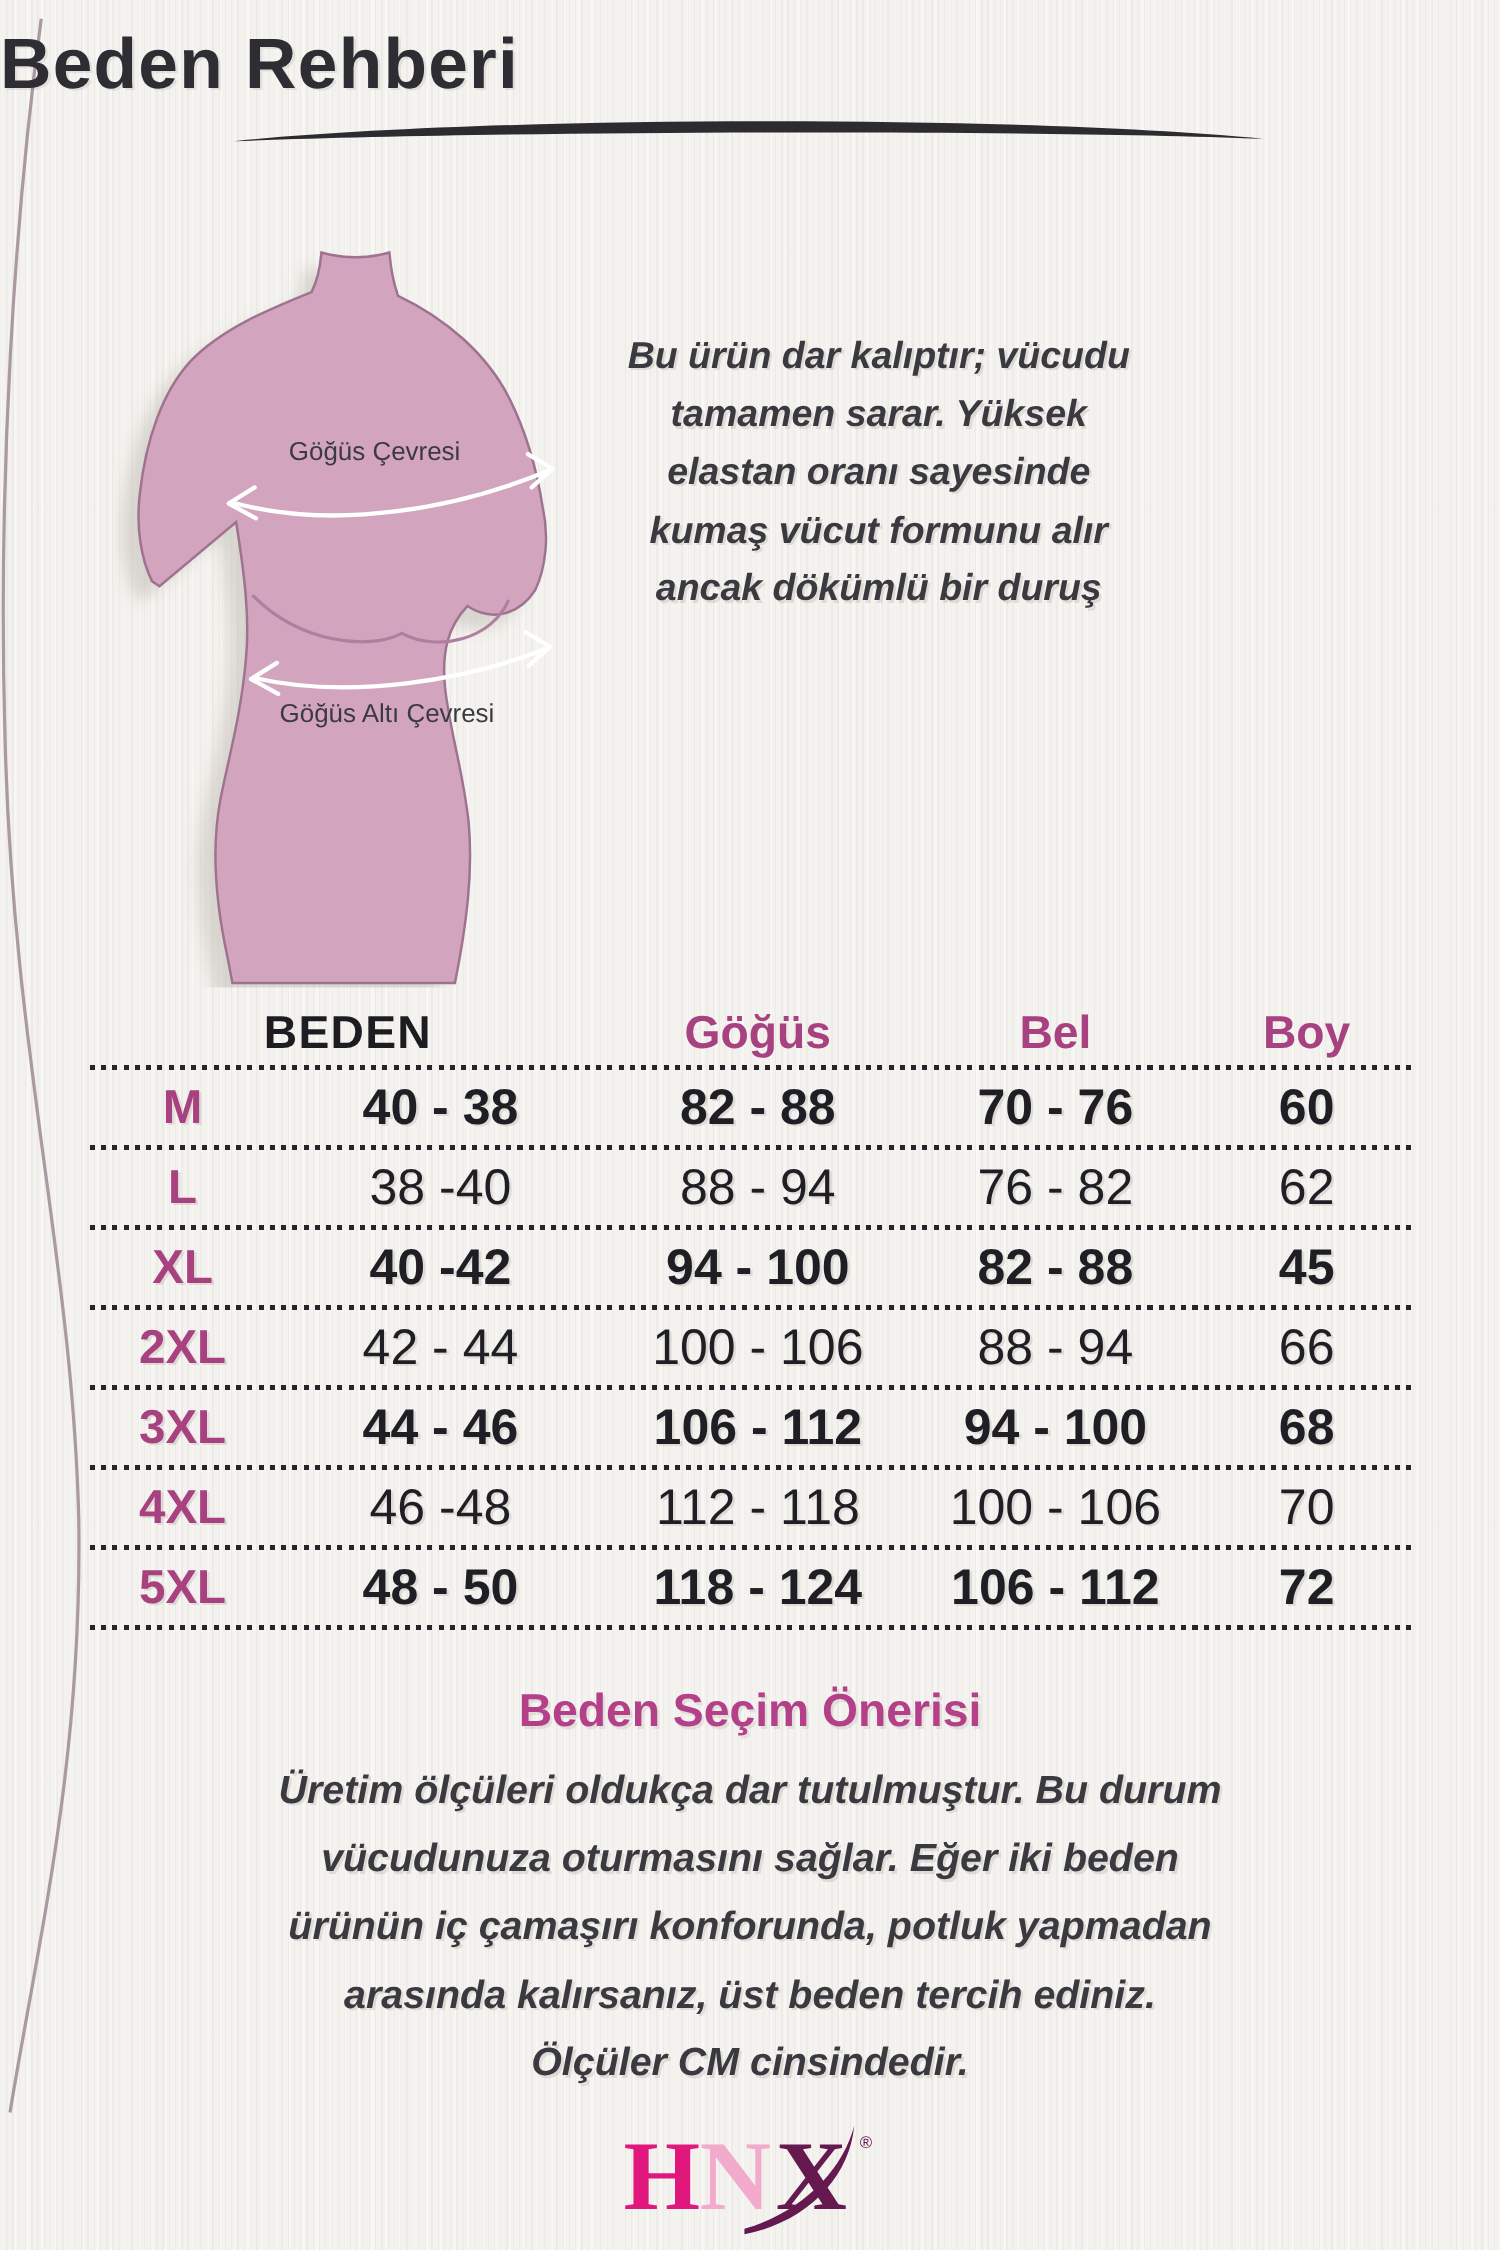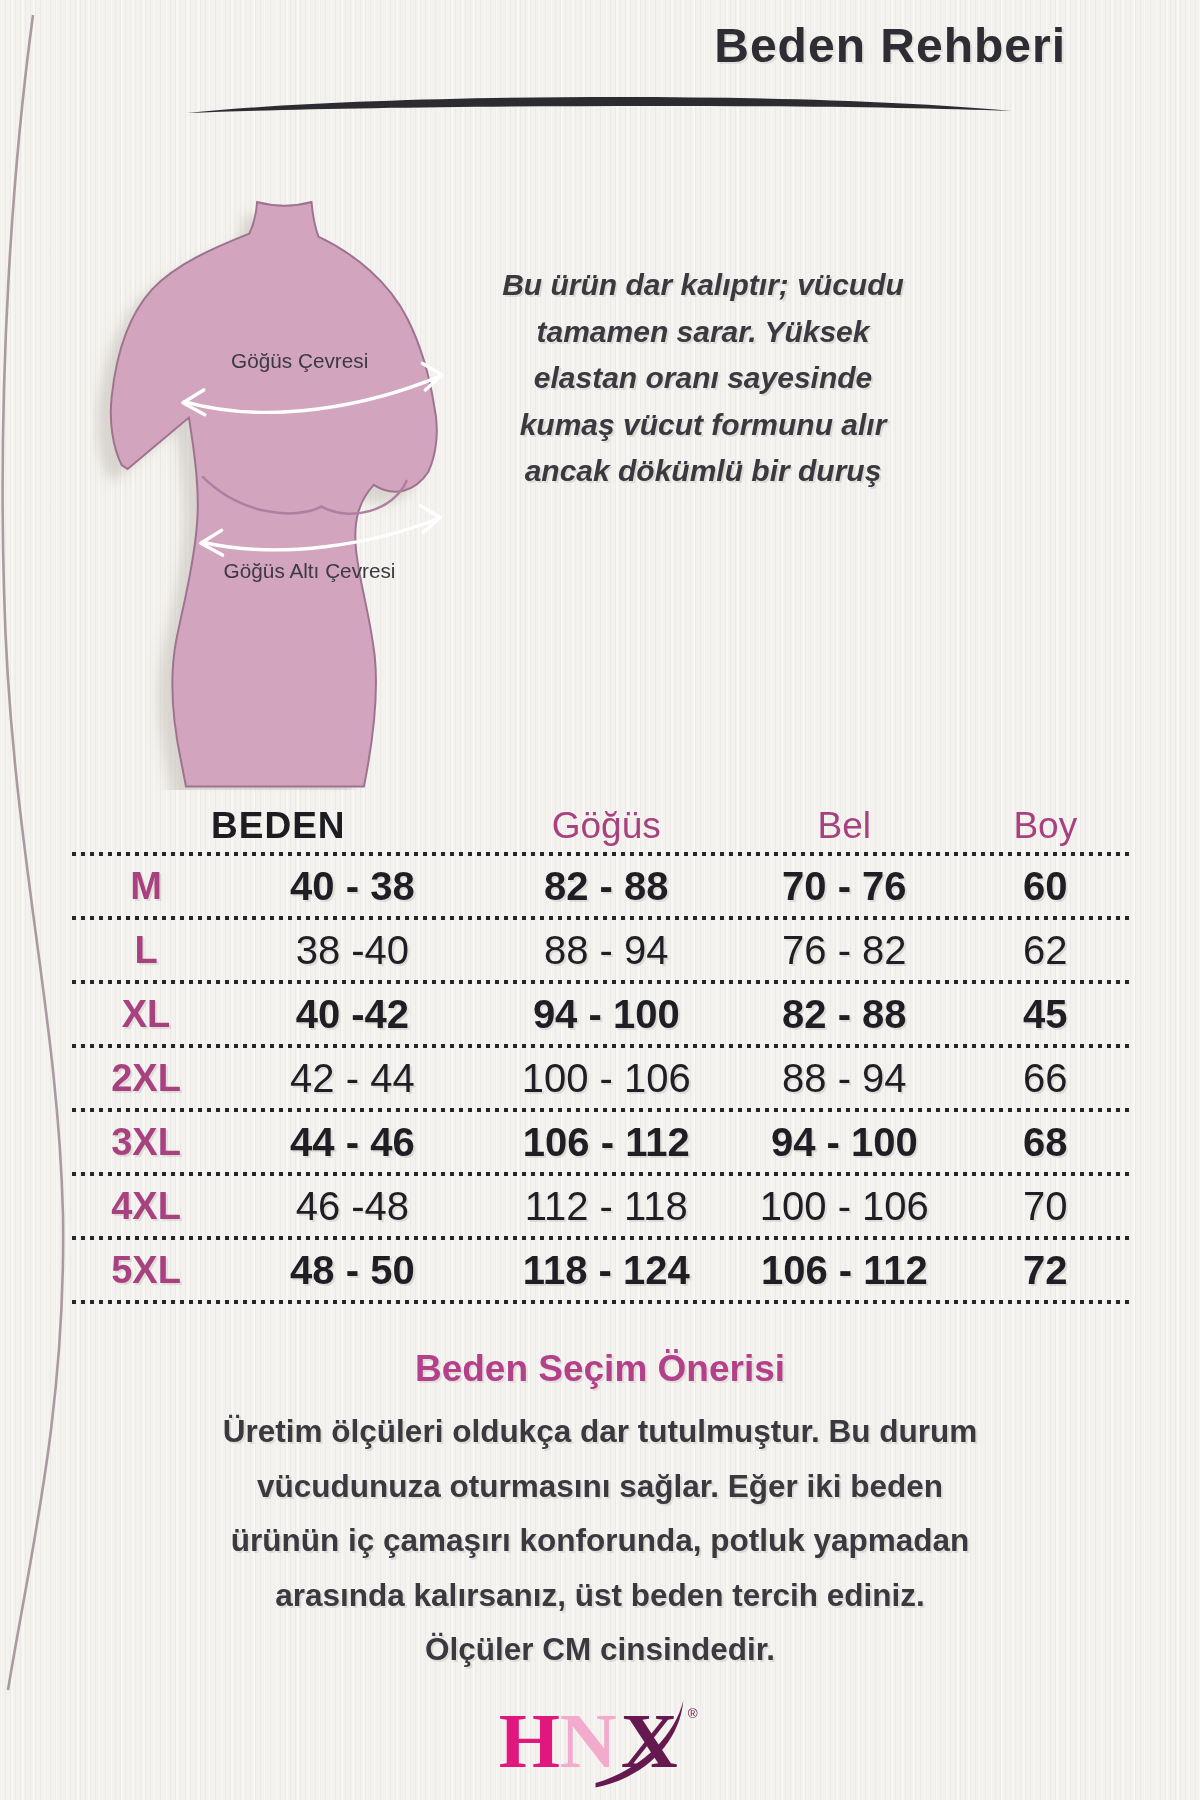--- a/index.html
+++ b/index.html
@@ -17,23 +17,23 @@
         transparent 2px, transparent 11px);
     font-family:"Liberation Sans", sans-serif;
     color:#37363c;
   }
 
   
   .side-curve { position:absolute; left:0; top:0; width:90px; height:1800px; }
 
   
   .title {
-    position:absolute; top:18px; left:16px; width:1050px;
-    text-align:right;
-    font-size:48px; font-weight:700; letter-spacing:1px;
+    position:absolute; top:18px; left:0; width:1050px;
+    text-align:left;
+    font-size:57px; font-weight:700; letter-spacing:1px;
     color:#2e2d33;
     text-shadow:2px 2px 0 rgba(70,64,58,0.10);
   }
   .swoosh { position:absolute; top:91px; left:183px; width:832px; height:30px; }
 
   
   .figure-svg { position:absolute; left:92px; top:155px; width:356px; height:635px; }
   .figure-label { font-family:"Liberation Sans", sans-serif; }
 
   
@@ -52,40 +52,40 @@
     grid-template-columns:14% 25% 23% 22% 16%;
     align-items:center;
     text-align:center;
   }
   .thead { height:52px; }
   .trow  { height:60px; font-size:40px; color:#1f1e24;
            text-shadow:2px 2px 0 rgba(70,64,58,0.12); }
   .trow.w700 { font-weight:700; }
   .trow.w400 { font-weight:400; }
   .h-size   { grid-column:1 / span 2; font-size:37px; font-weight:700; color:#1d1c21; letter-spacing:1px; }
-  .h-meas   { font-size:37px; font-weight:400; color:#a8417f; }
+  .h-meas   { font-size:37px; font-weight:700; color:#a8417f; }
   .c-size   { font-size:38px; font-weight:700; color:#a8417f; }
   .dots {
     height:4px;
     background-image:repeating-linear-gradient(90deg,
       #26252b 0px, #26252b 4px, transparent 4px, transparent 9px);
   }
 
   
   .advice-heading {
     position:absolute; top:1348px; left:0; width:1200px;
     text-align:center;
     font-size:37px; font-weight:700; 
     color:#b34089;
     text-shadow:2px 2px 0 rgba(70,64,58,0.10);
   }
   .advice-body {
     position:absolute; top:1404px; left:90px; width:1020px;
     text-align:center;
-    font-size:31.5px; font-weight:700; 
+    font-size:31.5px; font-weight:700; font-style:italic;
     line-height:54.5px; color:#3a393f;
     text-shadow:2px 2px 0 rgba(70,64,58,0.12);
   }
 
   
   .logo-svg { position:absolute; left:497px; top:1692px; width:215px; height:96px; }
   .logo-letter { font-family:"Liberation Serif", serif; font-weight:700; font-size:88px; }
 </style>
 </head>
 <body>

